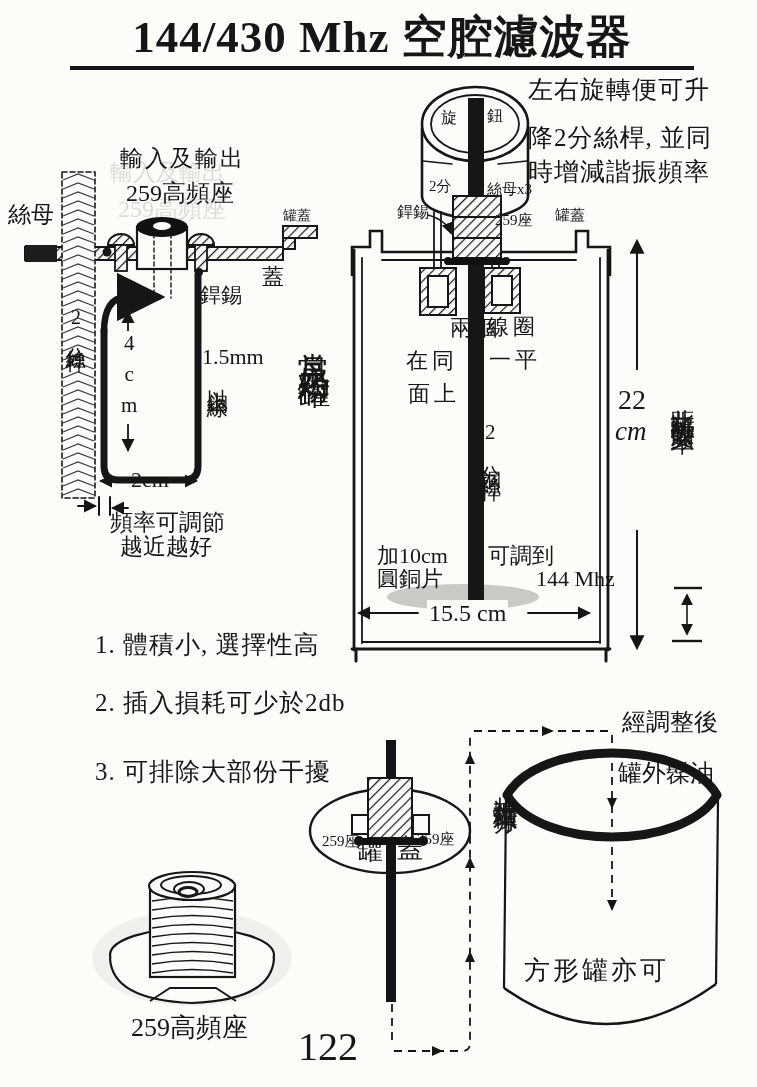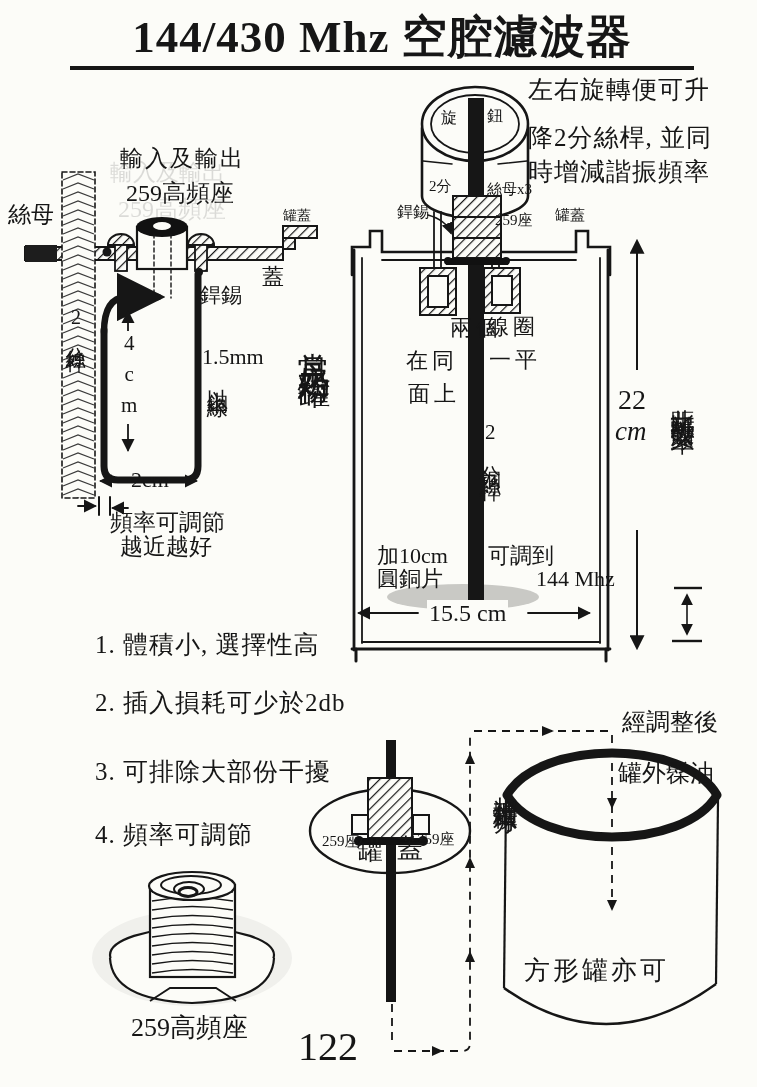--- a/index.html
+++ b/index.html
@@ -226,21 +226,20 @@
   <div class="t" style="left:488px;top:566px;font-size:22px;margin-left:48px;">144 Mhz</div>
   <div class="t bgpaper" style="left:427px;top:600px;font-size:24px;">15.5 cm</div>
 
   <div class="t" style="left:618px;top:384px;font-size:28px;">22</div>
   <div class="t" style="left:615px;top:416px;font-size:27px;font-style:italic;">cm</div>
   <div class="t v" style="left:668px;top:390px;font-size:24px;letter-spacing:3px;">此距離可改變頻率</div>
 
   <div class="t feat" style="left:95px;top:631px;">1. 體積小, 選擇性高</div>
   <div class="t feat" style="left:95px;top:689px;">2. 插入損耗可少於2db</div>
   <div class="t feat" style="left:95px;top:758px;">3. 可排除大部份干擾</div>
-  <div class="t feat" style="left:95px;top:821px;">4. 頻率可調節</div>
 
   <div class="t small" style="left:322px;top:833px;">259座</div>
   <div class="t small" style="left:417px;top:831px;">259座</div>
   <div class="t" style="left:357px;top:836px;font-size:26px;">罐</div>
   <div class="t" style="left:397px;top:834px;font-size:26px;">蓋</div>
 
   <div class="t" style="left:622px;top:709px;font-size:24px;text-align:right;">經調整後</div>
   <div class="t" style="left:618px;top:724px;font-size:24px;margin-top:36px;">罐外髹油</div>
   <div class="t v" style="left:490px;top:776px;font-size:25px;letter-spacing:3px;">相近體積亦可</div>
   <div class="t" style="left:524px;top:956px;font-size:26px;letter-spacing:3px;">方形罐亦可</div>

